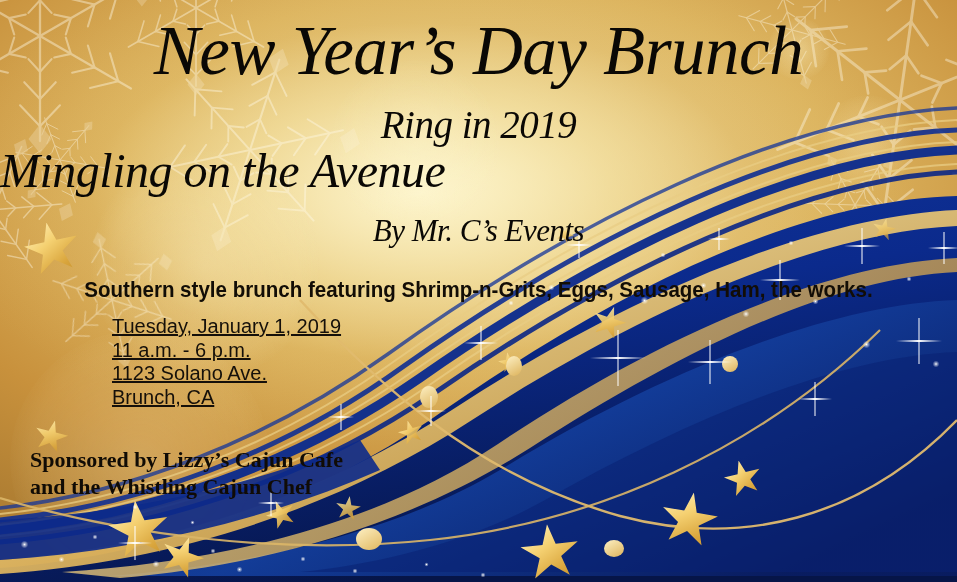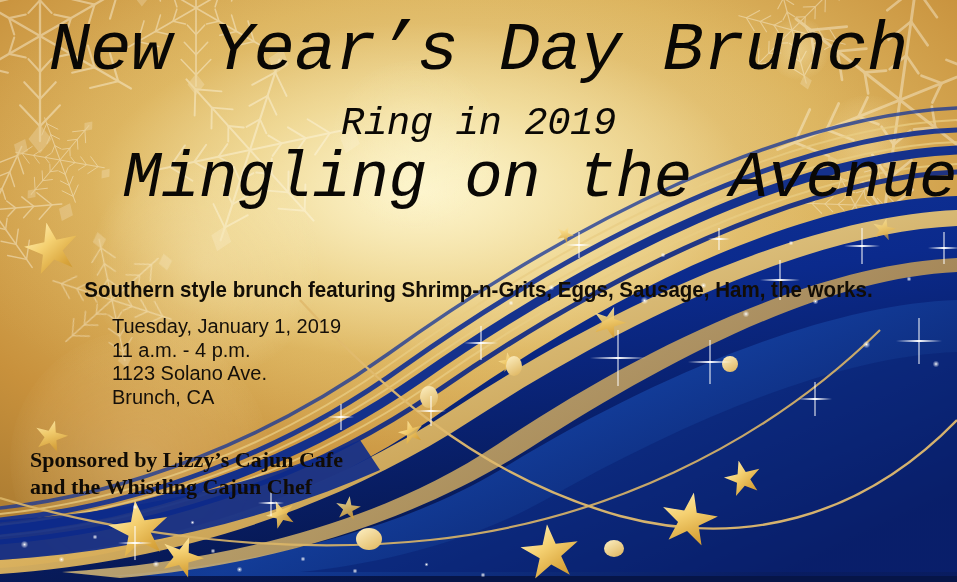--- a/index.html
+++ b/index.html
@@ -39,45 +39,44 @@
     content: ""; position: absolute; left: 50%; top: 50%;
     background: linear-gradient(to right, rgba(255,255,255,0) 0%, #fff 50%, rgba(255,255,255,0) 100%);
     transform: translate(-50%,-50%);
   }
   .burst::before { width: 100%; height: 2px; }
   .burst::after  { width: 2px; height: 100%; }
 
   
   .script {
     position: absolute;
-    font-family: Liberation Mono, monospace;
+    font-family: Liberation Serif, serif;
     font-style: italic;
     color: #0a0805;
     white-space: nowrap;
     letter-spacing: -0.5px;
   }
   #title {
     left: 0; right: 0; top: 17px;
     text-align: center;
     font-size: 69px;
     line-height: 1;
     font-weight: 400;
   }
   #ring {
     left: 0; right: 0; top: 105px;
     text-align: center;
     font-size: 39px;
     line-height: 1;
   }
   #mingling {
     left: 0; right: 0; top: 147px;
-    text-align: right;
-    font-size: 64px;
+    text-align: left;
+    font-size: 48px;
     line-height: 1;
-    margin-left: 20px;
   }
   #byline {
     left: 0; right: 0; top: 215px;
     text-align: center;
     font-size: 31px;
     line-height: 1;
   }
 
   #feature {
     position: absolute;
@@ -90,21 +89,21 @@
     transform: scaleX(0.955);
   }
 
   #details {
     position: absolute;
     left: 112px; top: 315px;
     font-size: 20px;
     line-height: 23.6px;
     color: #15100a;
   }
-  #details div { white-space: nowrap; }
+  #details div { white-space: nowrap; text-decoration: underline; }
 
   #sponsor {
     position: absolute;
     left: 30px; top: 446px;
     font-size: 22px;
     line-height: 27px;
     font-weight: bold;
     color: #100b05;
   }
   #sponsor div { white-space: nowrap; font-family: Liberation Serif, serif; }
@@ -327,26 +326,27 @@
     <div class="sparkle" style="left:132px; top:504px; width:6px;  height:6px;"></div>
     <div class="sparkle" style="left:190px; top:520px; width:5px;  height:5px;"></div>
   </div>
 
   <div class="script" id="title">New Year’s Day Brunch</div>
 
   <div class="script" id="ring">Ring in 2019</div>
 
   <div class="script" id="mingling">Mingling on the Avenue</div>
 
+  <div class="script" id="byline">By Mr. C’s Events</div>
 
   <div id="feature">Southern style brunch featuring Shrimp-n-Grits, Eggs, Sausage, Ham, the works.</div>
 
   <div id="details">
     <div>Tuesday, January 1, 2019</div>
-    <div>11 a.m. - 4 p.m.</div>
+    <div>11 a.m. - 6 p.m.</div>
     <div>1123 Solano Ave.</div>
     <div>Brunch, CA</div>
   </div>
 
   <div id="sponsor">
     <div>Sponsored by Lizzy’s Cajun Cafe</div>
     <div>and the Whistling Cajun Chef</div>
   </div>
 
 </div>

